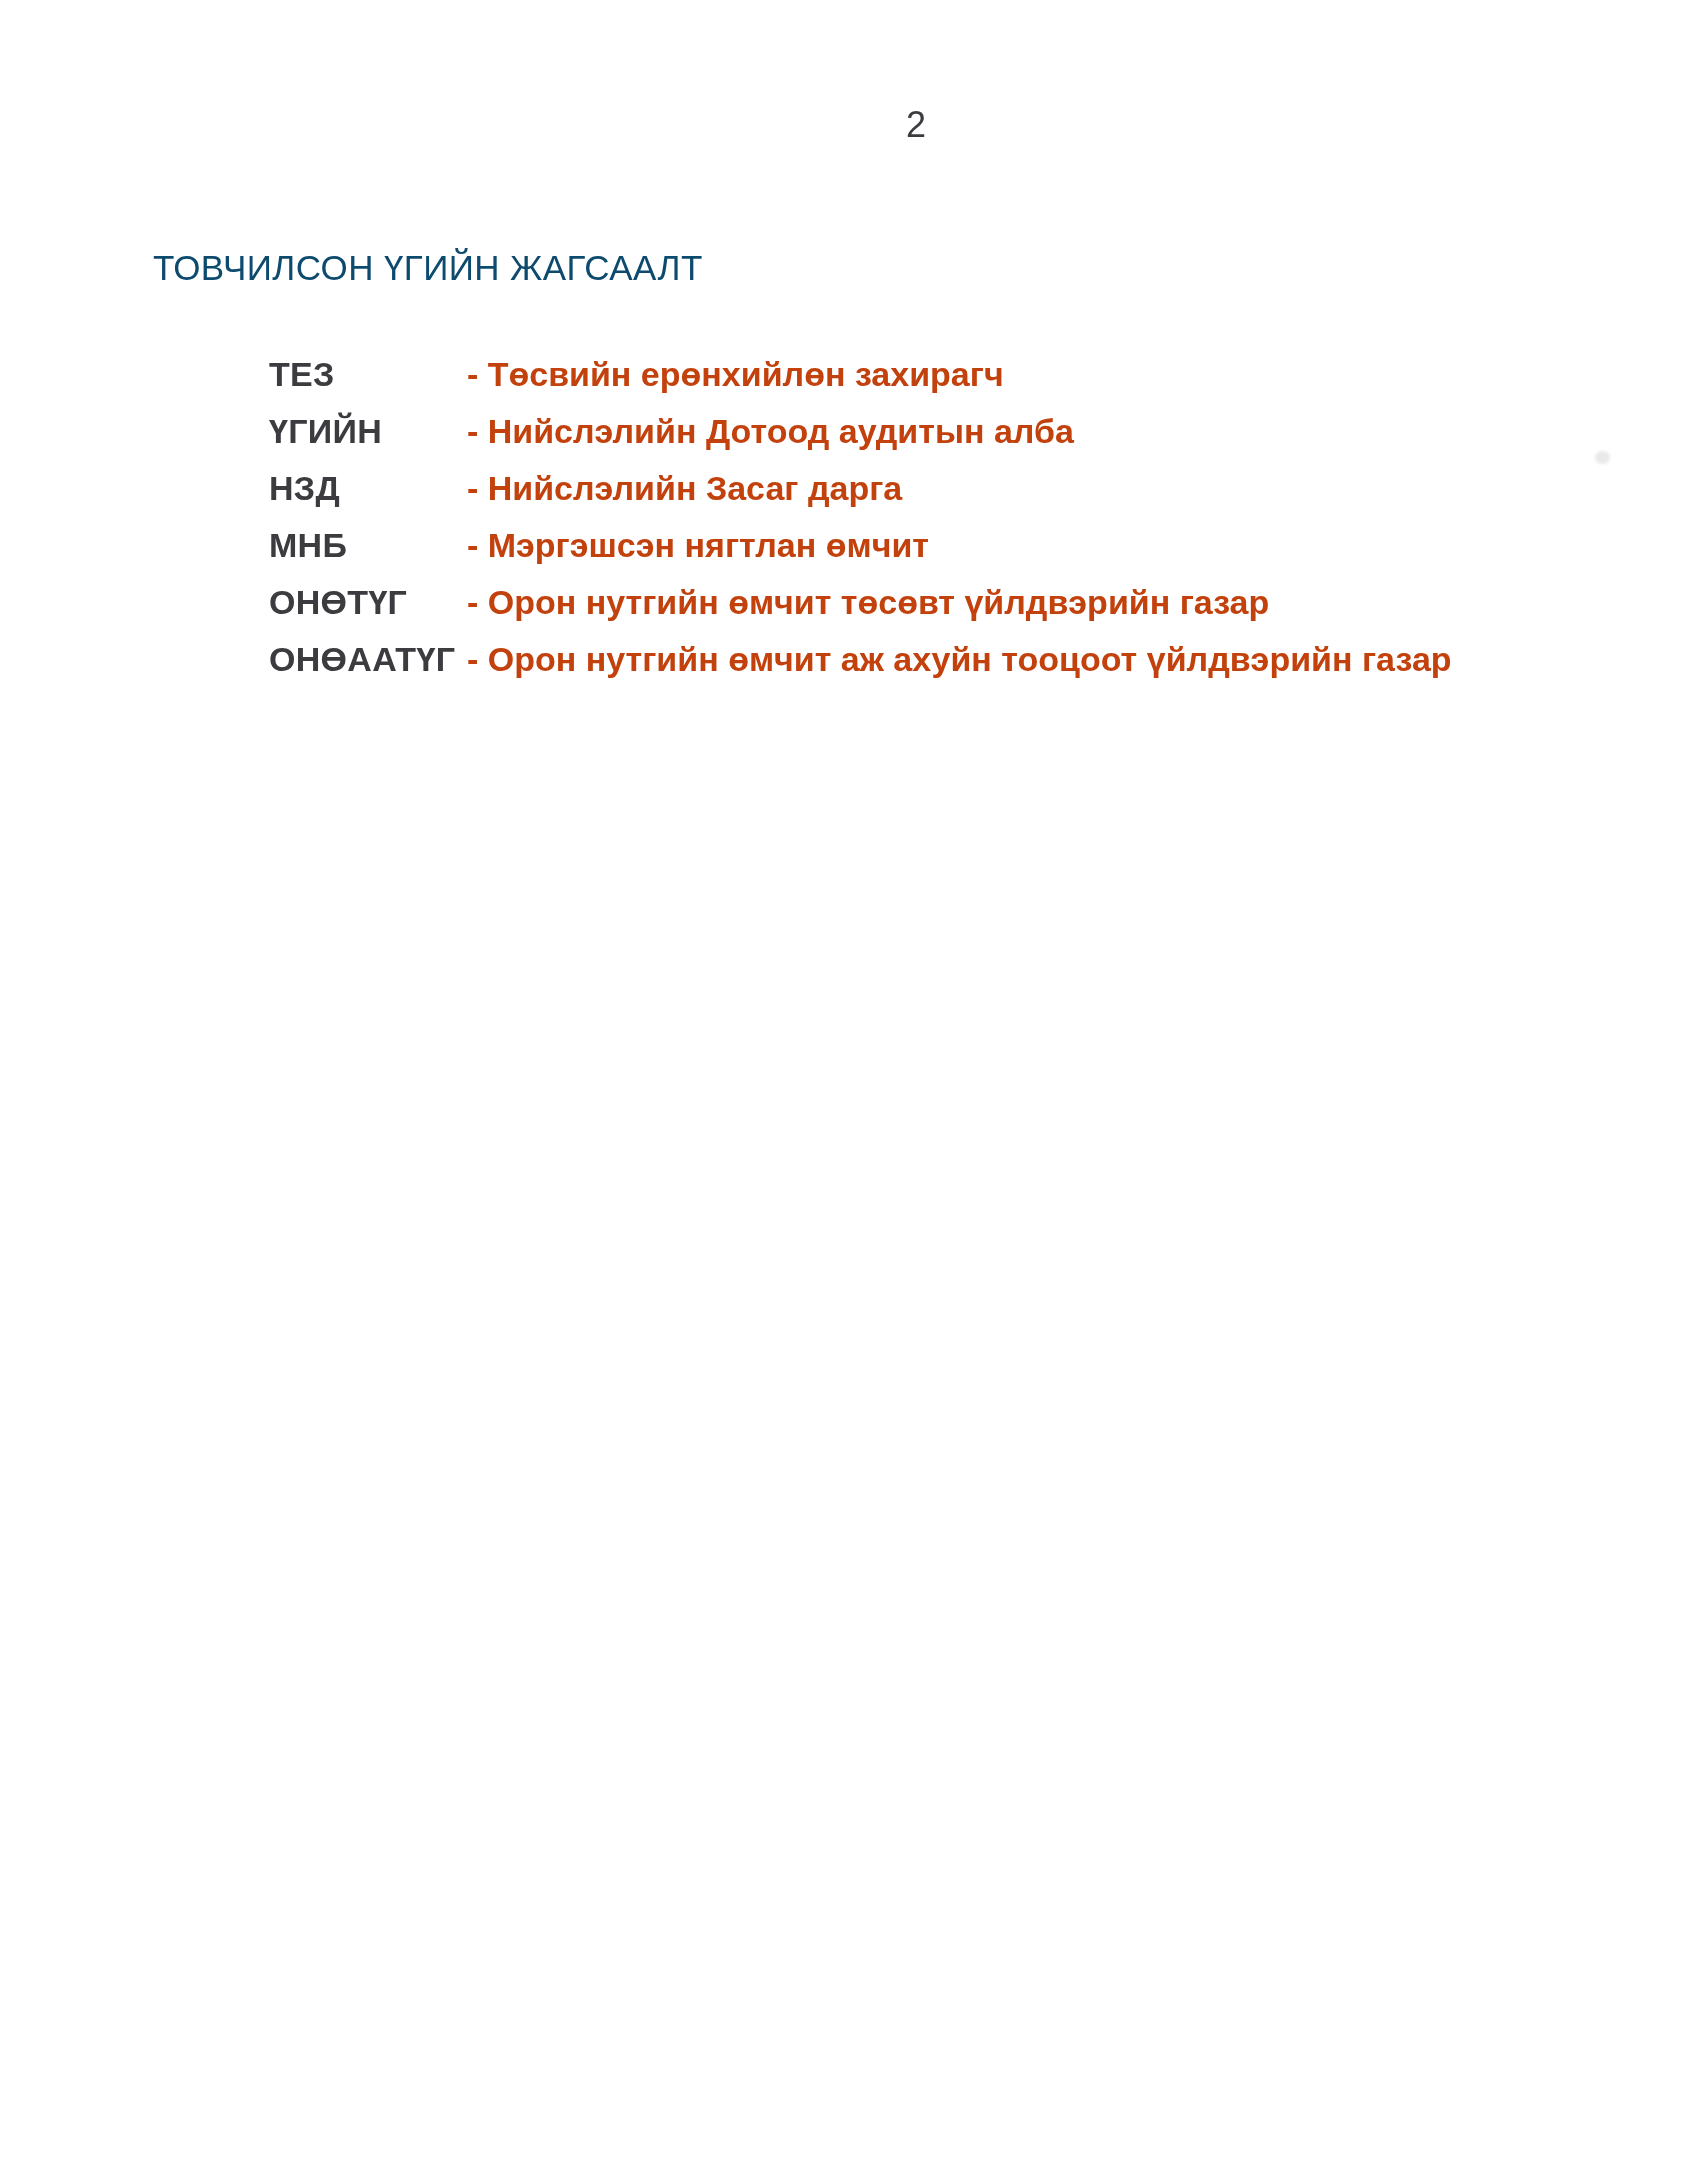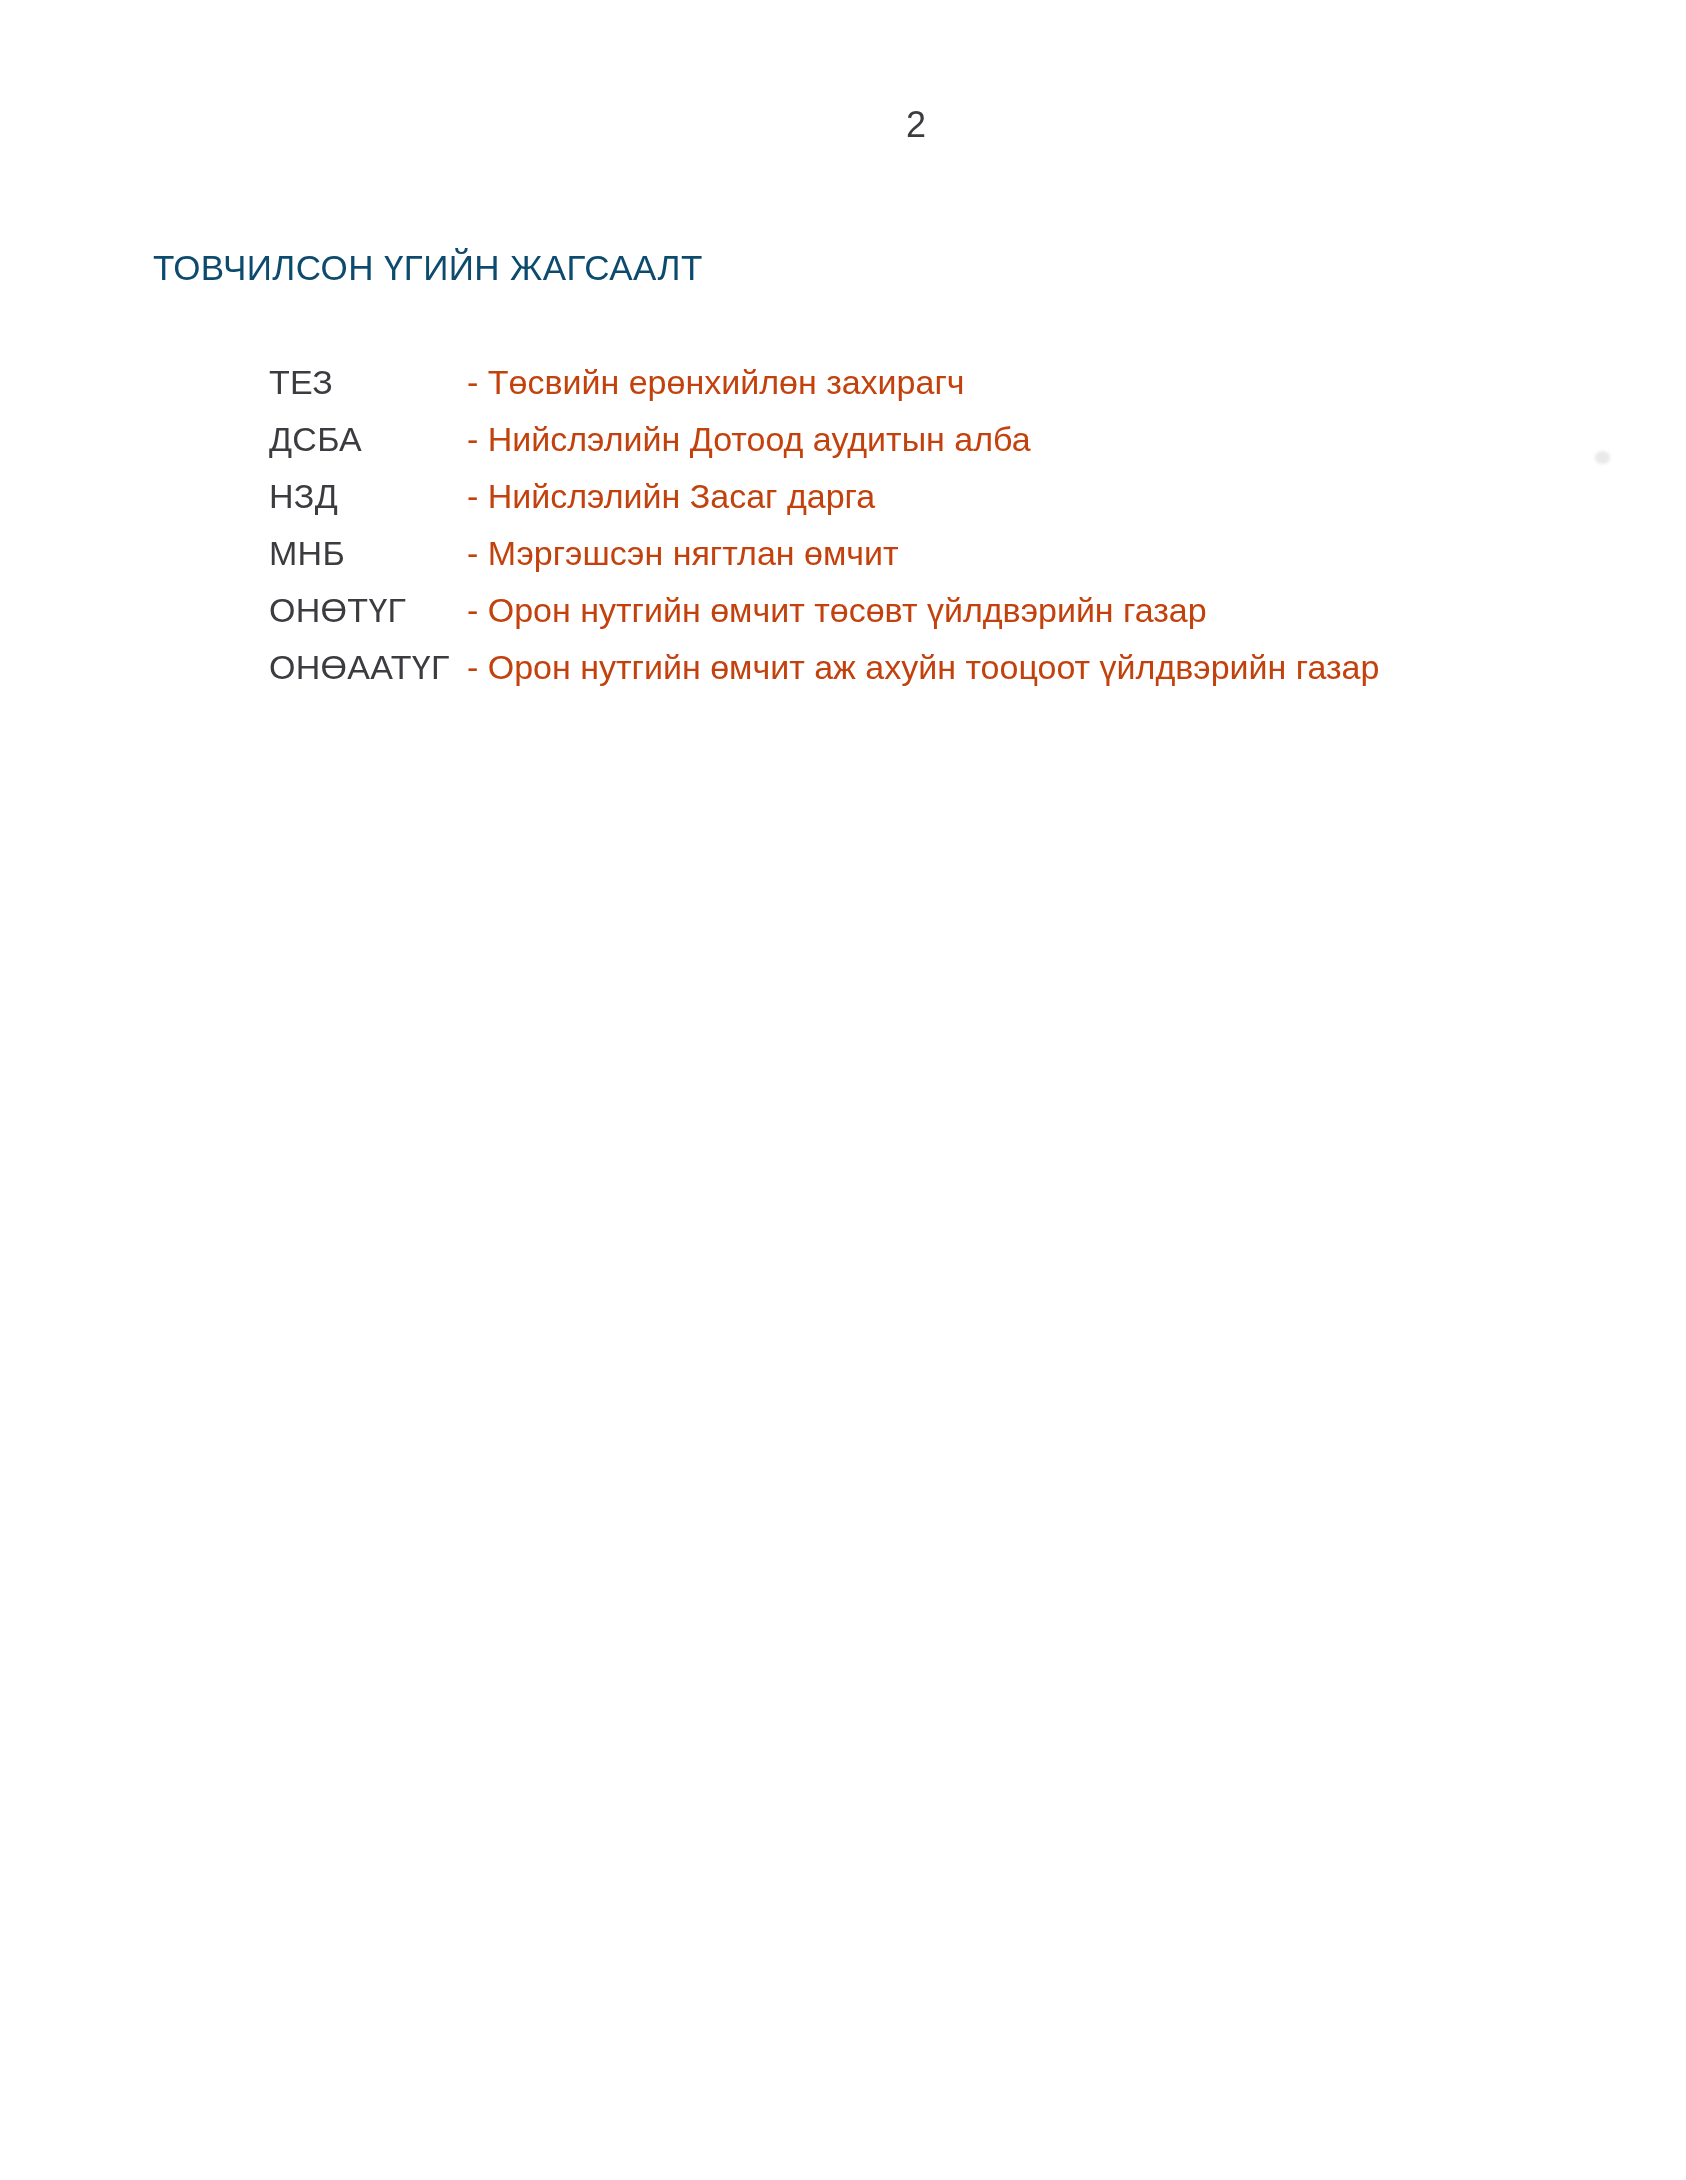--- a/index.html
+++ b/index.html
@@ -38,23 +38,24 @@
     right: 0;
     text-align: left;
     font-size: 35px;
     line-height: 41px;
     letter-spacing: 0.4px;
     color: #0c4a6e;
     white-space: nowrap;
   }
   .abbrev-list {
     position: absolute;
-    top: 354px;
+    top: 346px;
     left: 269px;
     right: 34px;
+    font-weight: bold;
   }
   .abbrev-row {
     display: flex;
     align-items: baseline;
     line-height: 57px;
     font-size: 34px;
     white-space: nowrap;
   }
   .abbrev-term {
     flex: 0 0 198px;
@@ -91,21 +92,21 @@
   <div class="doc-title">ТОВЧИЛСОН ҮГИЙН ЖАГСААЛТ</div>
 
   <div class="abbrev-list">
 
     <div class="abbrev-row">
       <span class="abbrev-term">ТЕЗ</span>
       <span class="abbrev-meaning"><span class="dash-separator">-</span><span>Төсвийн ерөнхийлөн захирагч</span></span>
     </div>
 
     <div class="abbrev-row">
-      <span class="abbrev-term">ДСБА</span>
+      <span class="abbrev-term">ҮГИЙН</span>
       <span class="abbrev-meaning"><span class="dash-separator">-</span><span>Нийслэлийн Дотоод аудитын алба</span></span>
     </div>
 
 
     <div class="abbrev-row">
       <span class="abbrev-term">НЗД</span>
       <span class="abbrev-meaning"><span class="dash-separator">-</span><span>Нийслэлийн Засаг дарга</span></span>
     </div>
 
     <div class="abbrev-row">

